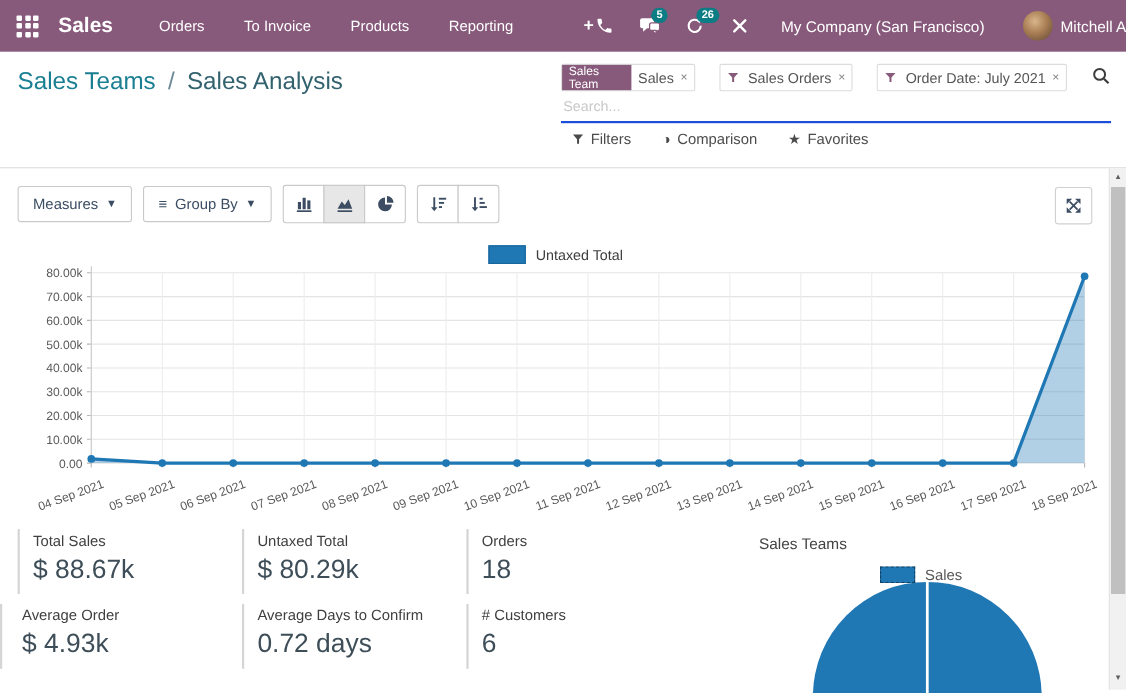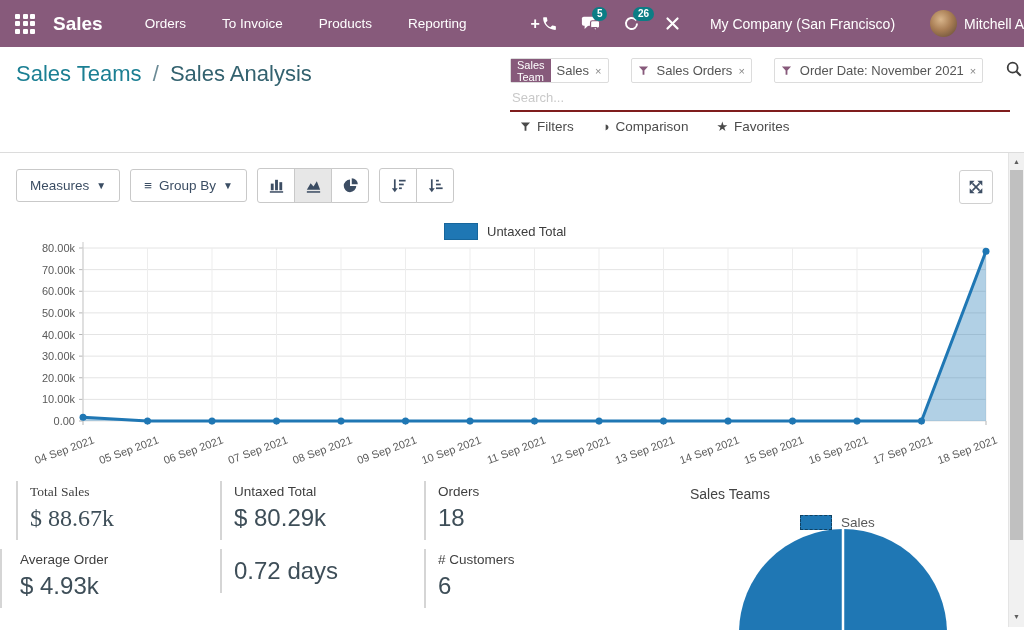--- a/index.html
+++ b/index.html
@@ -29,21 +29,21 @@
   .bc-sep{color:#6b8a95;margin:0 5px;}
   .bc-current{color:#33626f;}
   .search-block{position:absolute;left:510px;top:58px;width:500px;}
   .facet-row{display:flex;align-items:flex-start;gap:22px;}
   .facet{display:flex;align-items:center;border:1px solid #dcdcdc;border-radius:2px;height:23px;background:#fff;}
   .facet-cat{background:#875A7B;color:#fff;font-size:11px;padding:0 6px;height:23px;display:flex;align-items:center;}
   .facet-funnel{margin:0 2px 0 6px;display:flex;}
   .facet-val{font-size:13px;color:#555;padding:0 4px 0 6px;white-space:nowrap;}
   .facet-x{font-size:11px;color:#888;padding:0 6px 0 2px;cursor:pointer;}
   .magnifier{margin-left:auto;cursor:pointer;display:flex;margin-top:2px;}
-  .search-input-row{border-bottom:2px solid #7f1d1d;padding:3px 0 4px 0;margin-top:2px;}
+  .search-input-row{border-bottom:2px solid #1d4ed8;padding:3px 0 4px 0;margin-top:2px;}
   .search-input{border:none;outline:none;width:480px;font-size:13px;color:#555;
     font-family:"Liberation Sans",sans-serif;}
   .search-input::placeholder{color:#c9c9c9;}
   .filter-menus{position:absolute;left:520px;top:119px;display:flex;gap:28px;font-size:13.5px;color:#4c4c4c;}
   .filter-menu{display:flex;align-items:center;gap:6px;cursor:pointer;}
   .glyph-icon{font-size:13px;color:#4a4a4a;}
   .cp-divider{position:absolute;left:0;top:152px;width:1024px;height:1px;background:#dcdcdc;}
   
   .toolbar{position:absolute;left:16px;top:168px;display:flex;align-items:center;gap:10px;}
   .tb-btn{height:33px;border:1px solid #c9c9c9;border-radius:3px;background:#fff;color:#3b4d63;
@@ -172,21 +172,21 @@
         </span>
         <span class="facet-val">Sales Orders</span>
         <span class="facet-x">×</span>
       </div>
       <div class="facet">
         <span class="facet-funnel">
           <svg width="11" height="11" viewBox="0 0 12 11">
               <polygon points="1,1 11,1 7,5.5 7,10 5,10 5,5.5" fill="#875A7B"></polygon>
             </svg>
         </span>
-        <span class="facet-val">Order Date: November 2021</span>
+        <span class="facet-val">Order Date: July 2021</span>
         <span class="facet-x">×</span>
       </div>
       <span class="magnifier">
         <svg width="18" height="18" viewBox="0 0 20 20">
             <circle cx="8.5" cy="8.5" r="5.5" fill="none" stroke="#3c3c3c" stroke-width="2"></circle>
             <line x1="12.8" y1="12.8" x2="17.5" y2="17.5" stroke="#3c3c3c" stroke-width="2.2"></line>
           </svg>
       </span>
     </div>
     <div class="search-input-row">
@@ -378,37 +378,38 @@
       <circle cx="520.5" cy="181" r="3.5" fill="#1f77b4"></circle>
       <circle cx="585" cy="181" r="3.5" fill="#1f77b4"></circle>
       <circle cx="649.5" cy="181" r="3.5" fill="#1f77b4"></circle>
       <circle cx="714" cy="181" r="3.5" fill="#1f77b4"></circle>
       <circle cx="778.5" cy="181" r="3.5" fill="#1f77b4"></circle>
       <circle cx="843" cy="181" r="3.5" fill="#1f77b4"></circle>
       <circle cx="907.5" cy="181" r="3.5" fill="#1f77b4"></circle>
       <circle cx="972" cy="11.157250000000005" r="3.5" fill="#1f77b4"></circle>
     </svg>
 
-  <div class="kpi" style="left:16px;top:481px;font-family:Liberation Serif, serif;">
+  <div class="kpi" style="left:16px;top:481px;">
     <div class="kpi-label">Total Sales</div>
     <div class="kpi-value">$ 88.67k</div>
   </div>
   <div class="kpi" style="left:220px;top:481px;">
     <div class="kpi-label">Untaxed Total</div>
     <div class="kpi-value">$ 80.29k</div>
   </div>
   <div class="kpi" style="left:424px;top:481px;">
     <div class="kpi-label">Orders</div>
     <div class="kpi-value">18</div>
   </div>
   <div class="kpi" style="left:0;top:549px;padding-left:18px;">
     <div class="kpi-label">Average Order</div>
     <div class="kpi-value">$ 4.93k</div>
   </div>
   <div class="kpi" style="left:220px;top:549px;">
+    <div class="kpi-label">Average Days to Confirm</div>
     <div class="kpi-value">0.72 days</div>
   </div>
   <div class="kpi" style="left:424px;top:549px;">
     <div class="kpi-label"># Customers</div>
     <div class="kpi-value">6</div>
   </div>
 
   <div class="st-panel">
     <svg id="pie-chart" width="318" height="149">
         <circle cx="153" cy="152" r="104" fill="#1f77b4"></circle>

